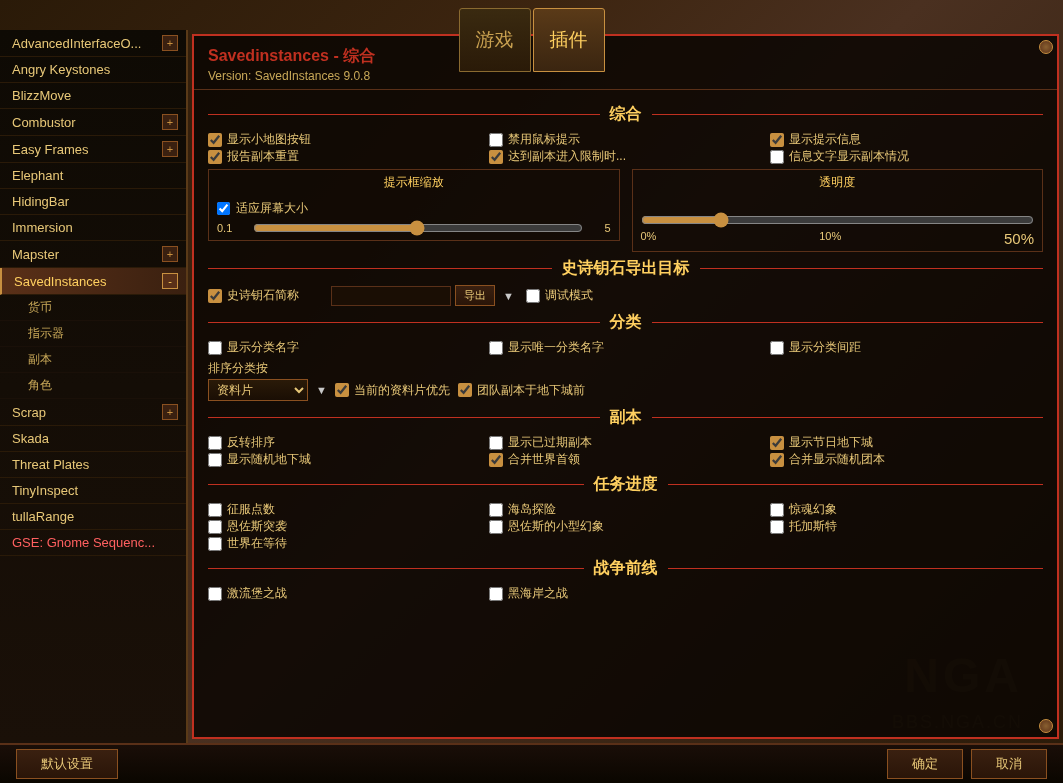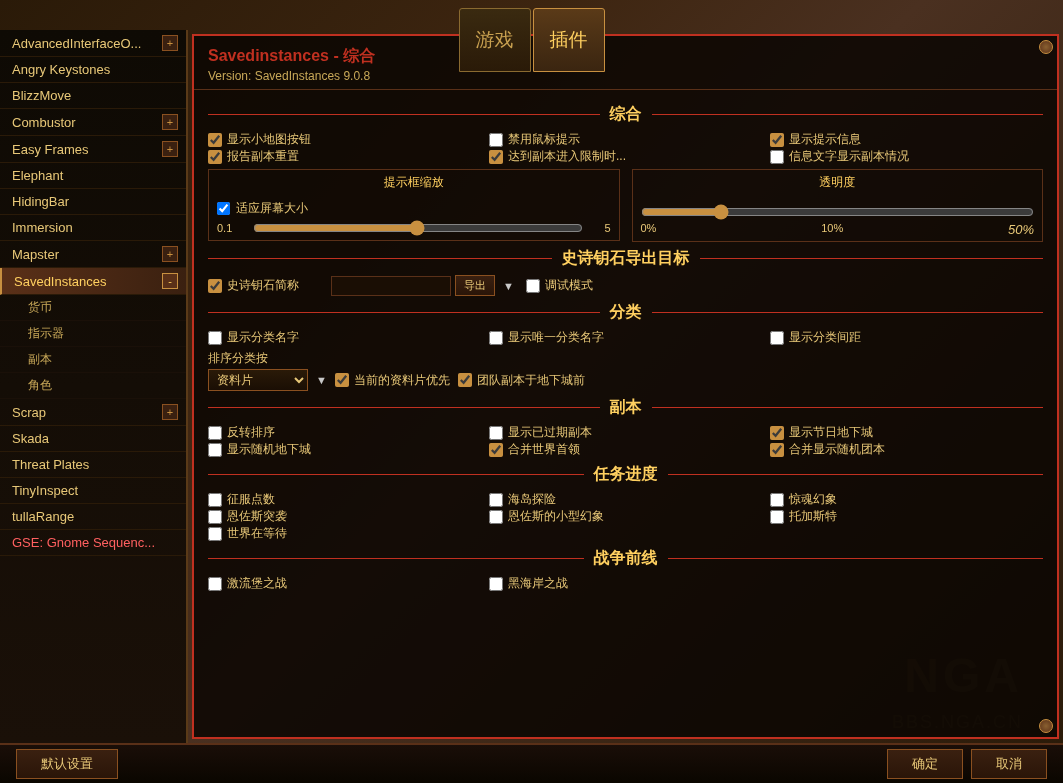--- a/index.html
+++ b/index.html
@@ -442,28 +442,28 @@
             <span style="color:#e8c878; font-size:12px;">适应屏幕大小</span>
           </div>
           <div style="display:flex; align-items:center; gap:21px; margin-top:3px;">
             <span style="color:#e8c878; font-size:11px;">0.1</span>
             <input type="range" min="1" max="100" value="50" style="flex: 1 1 0%; accent-color: rgb(200, 144, 64);">
             <span style="color:#e8c878; font-size:11px;">5</span>
           </div>
         </div>
 
         <div style="flex:1; border:1px solid #5a3018; padding:4px 8px;">
-          <div style="text-align:center; color:#ffd060; font-size:12px; margin-bottom:13px;">透明度</div>
+          <div style="text-align:center; color:#ffd060; font-size:12px; margin-bottom:21px;">透明度</div>
           <div style="display:flex; align-items:center; gap:6px;">
             <input type="range" min="1" max="100" value="20" style="flex: 1 1 0%; accent-color: rgb(200, 144, 64);">
           </div>
           <div style="display:flex; justify-content:space-between; gap:6px; margin-top:2px;">
             <span style="color:#e8c878; font-size:11px;">0%</span>
             <span style="color:#e8c878; font-size:11px;">10%</span>
-            <span style="color:#e8c878; font-size:13px;font-style:italic;">50%</span>
+            <span style="color:#e8c878; font-size:15px;">50%</span>
           </div>
         </div>
 
       </div>
 
       <div class="section-divider">
         <div class="divider-line"></div>
         <div class="divider-text">史诗钥石导出目标</div>
         <div class="divider-line"></div>
       </div>

